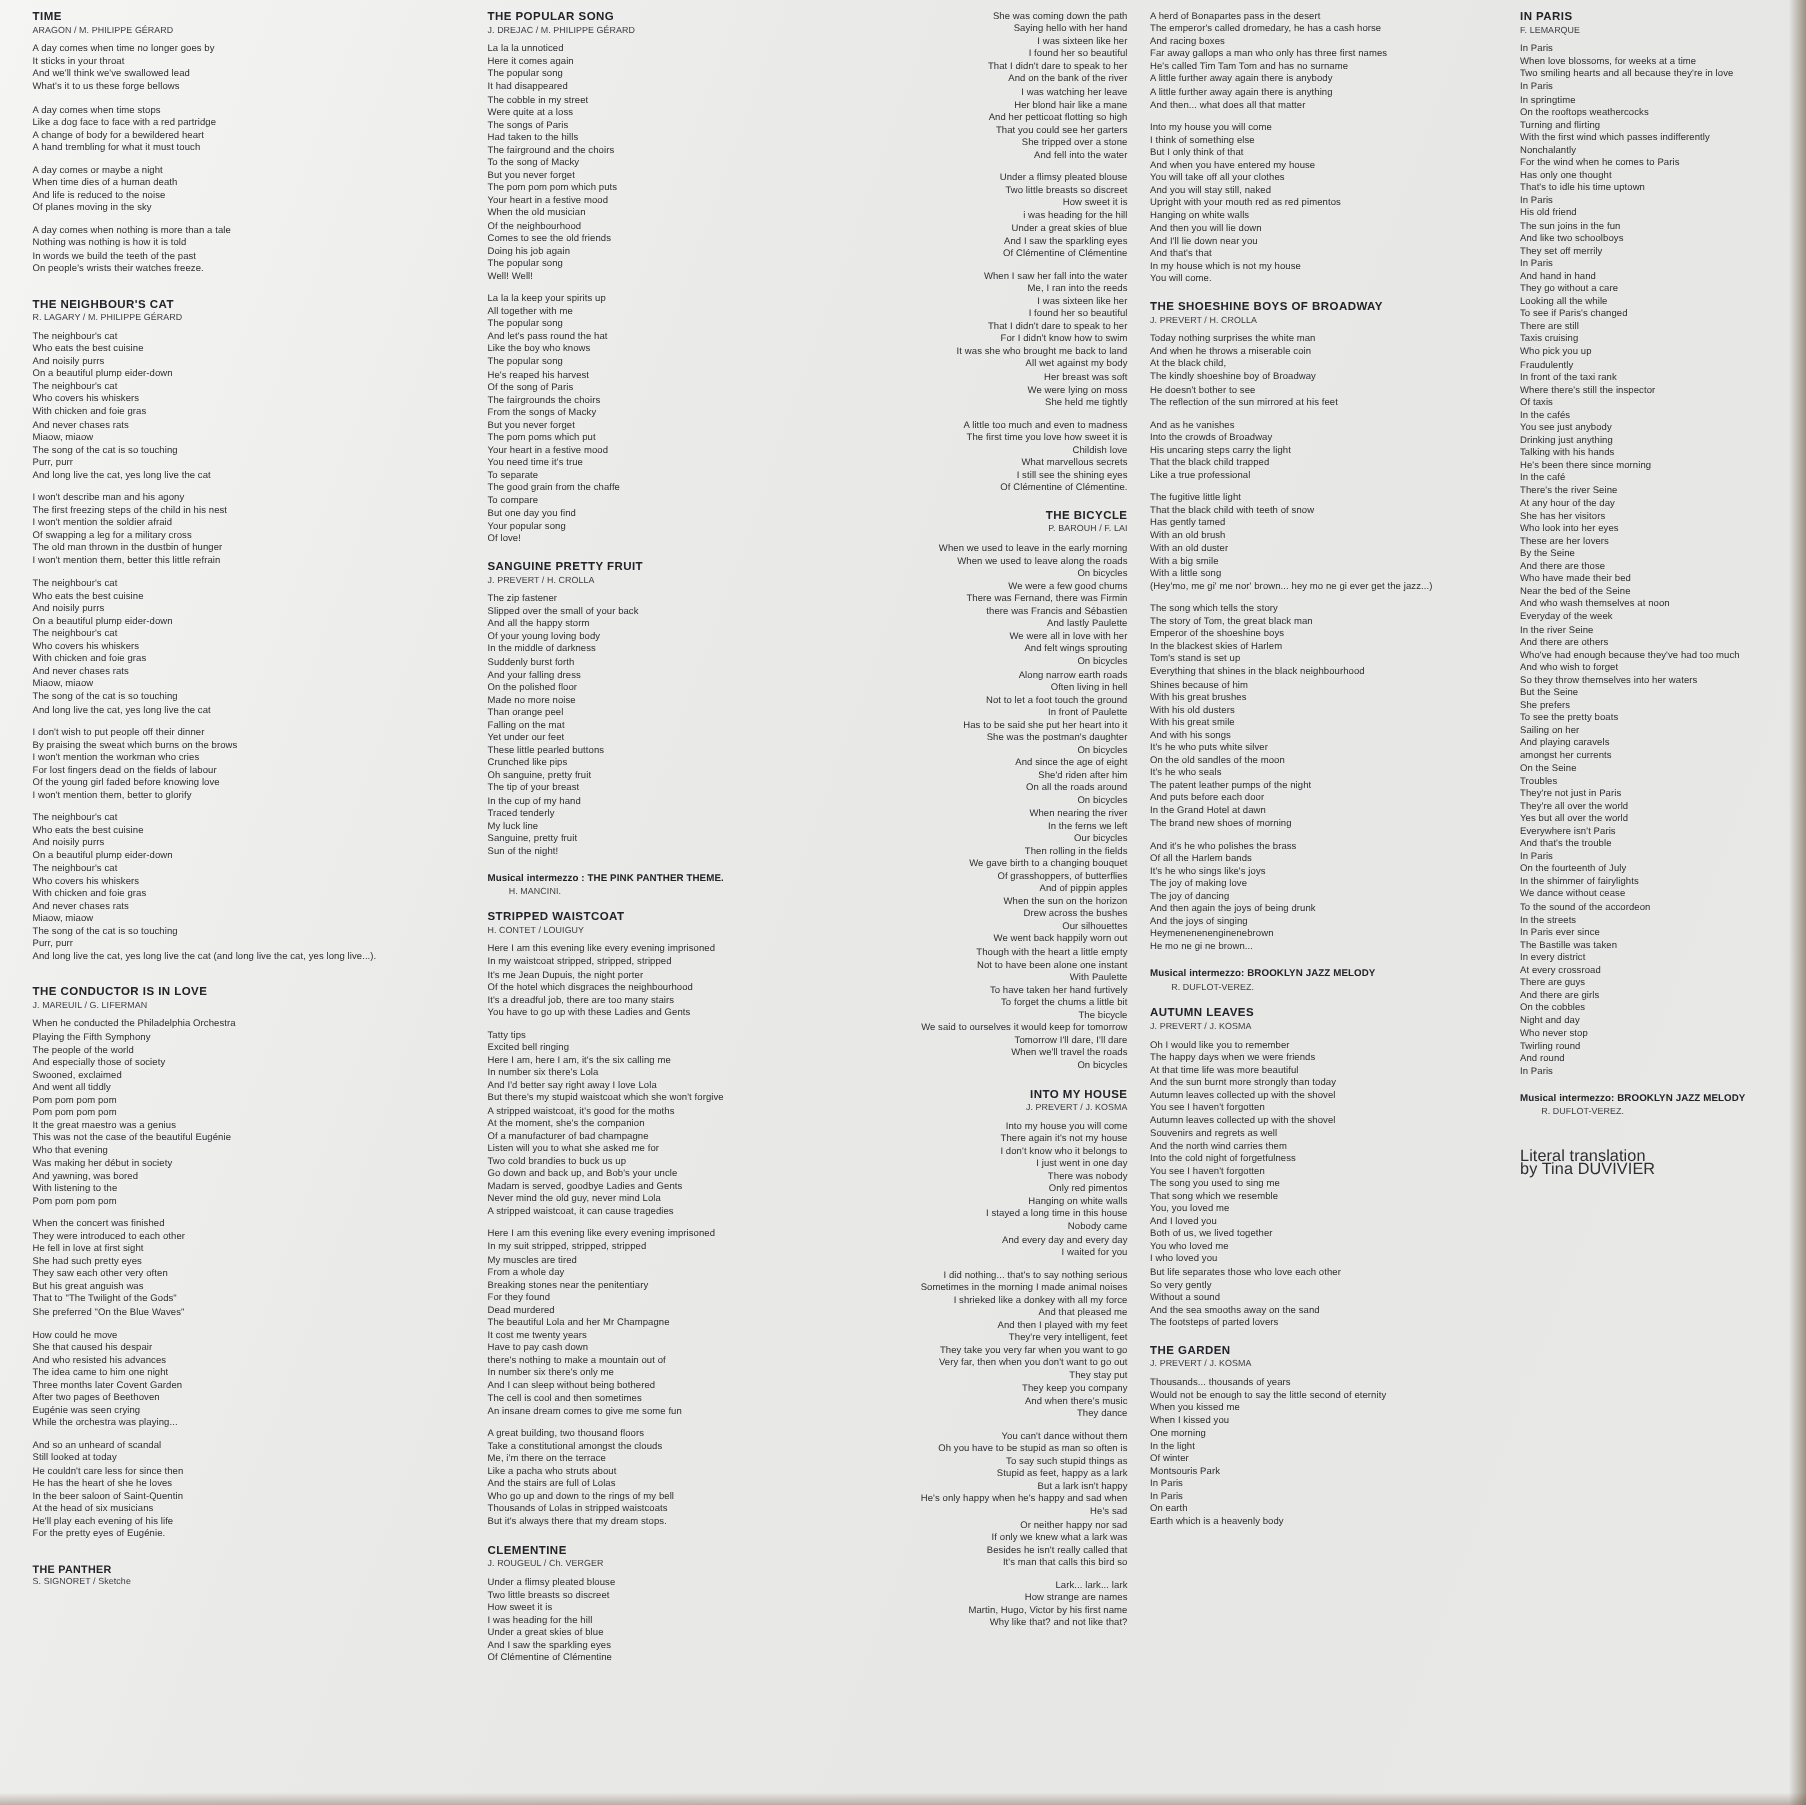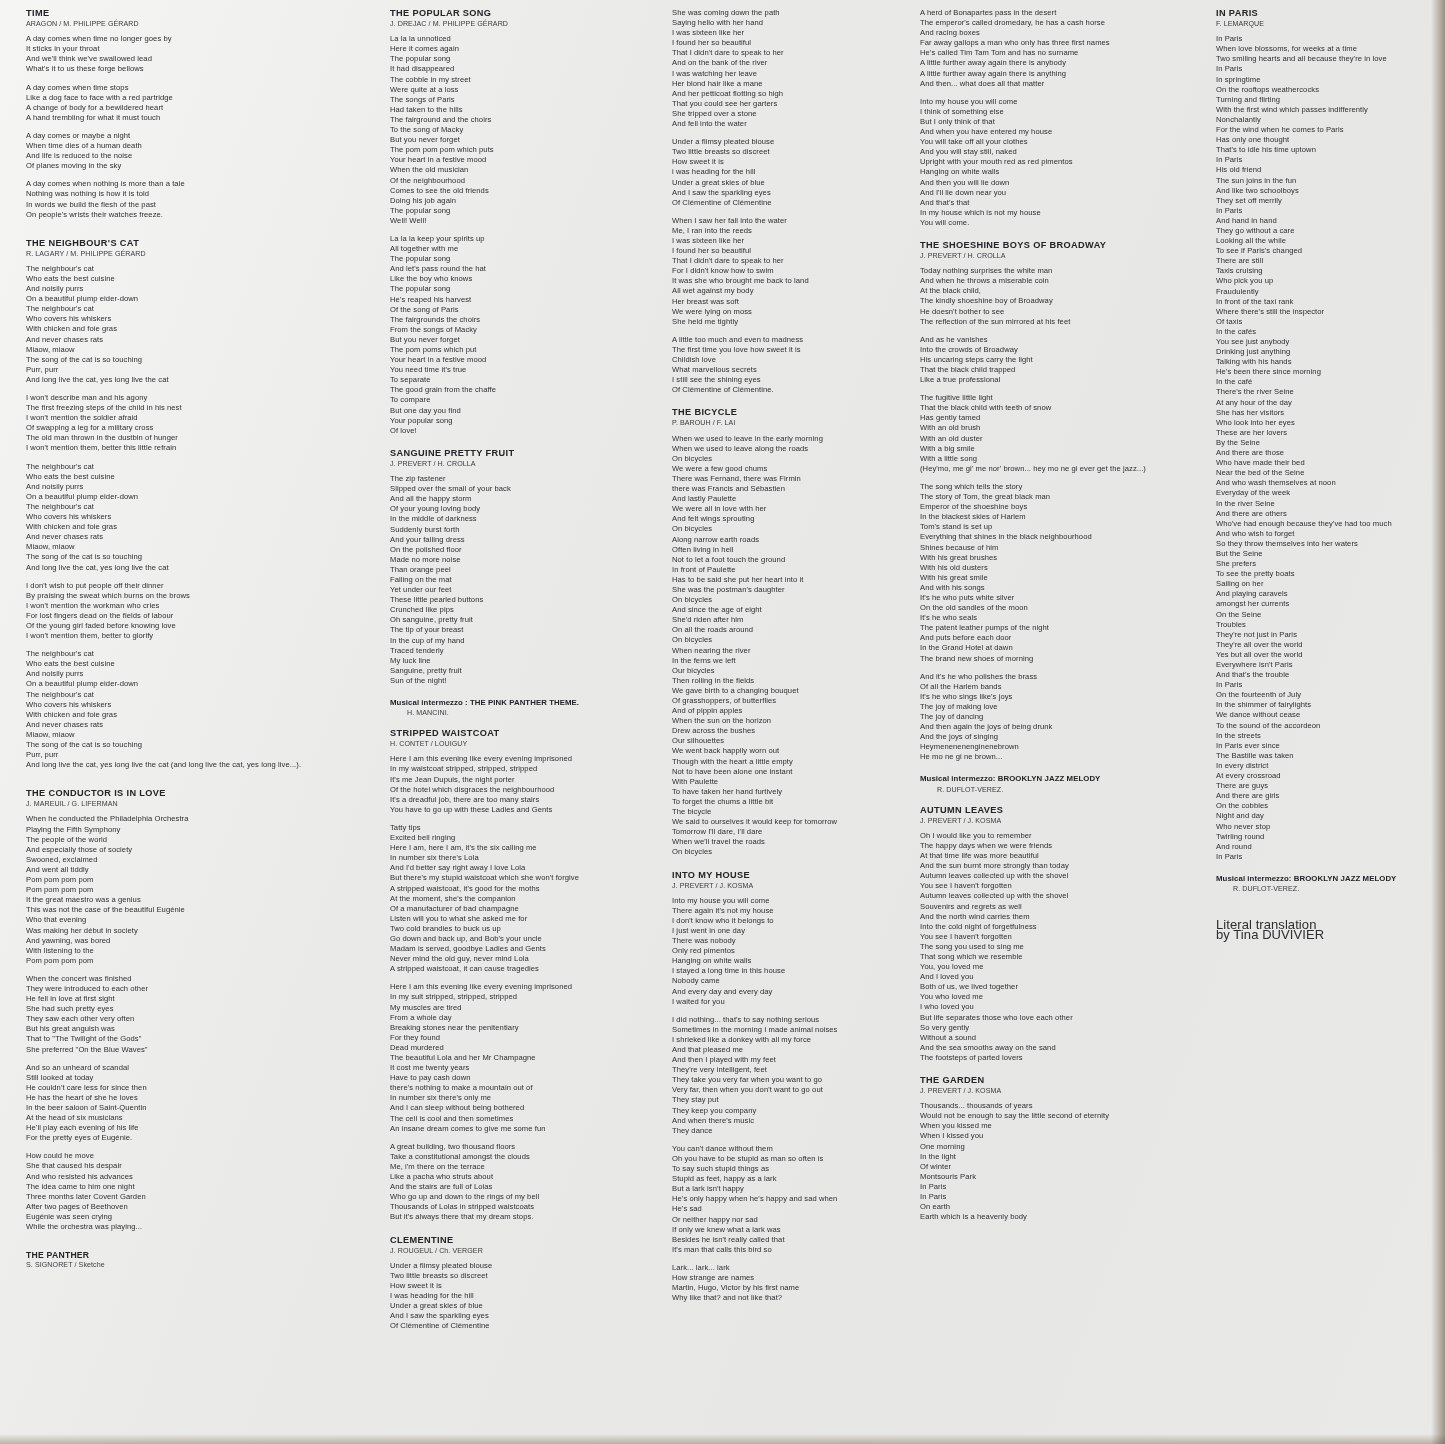--- a/index.html
+++ b/index.html
@@ -52,21 +52,21 @@
   .col {
     position: absolute;
     top: 8px;
     font-size: 7.6px;
     line-height: 10.1px;
     color: #2d2d33;
     letter-spacing: 0.01em;
   }
   .col-1 { left: 26px;  width: 330px; }
   .col-2 { left: 390px; width: 260px; }
-  .col-3 { left: 672px; width: 230px; }
+  .col-3 { left: 672px; width: 230px; text-align: right; }
   .col-4 { left: 920px; width: 270px; }
   .col-5 { left: 1216px; width: 215px; }
 
   .song { margin-bottom: 12px; }
   .song-title {
     font-size: 9.2px;
     font-weight: bold;
     letter-spacing: 0.04em;
     color: #23232a;
     margin-bottom: 1px;
@@ -131,21 +131,21 @@
         <div class="stanza">A day comes when time stops
 Like a dog face to face with a red partridge
 A change of body for a bewildered heart
 A hand trembling for what it must touch</div>
         <div class="stanza">A day comes or maybe a night
 When time dies of a human death
 And life is reduced to the noise
 Of planes moving in the sky</div>
         <div class="stanza">A day comes when nothing is more than a tale
 Nothing was nothing is how it is told
-In words we build the flesh of the past
+In words we build the teeth of the past
 On people's wrists their watches freeze.</div>
       </div>
       <div class="spacer-sm"></div>
       <div class="song">
         <div class="song-title">THE NEIGHBOUR'S CAT</div>
         <div class="song-credit">R. LAGARY / M. PHILIPPE GÉRARD</div>
         <div class="stanza">The neighbour's cat
 Who eats the best cuisine
 And noisily purrs
 On a beautiful plump eider-down
@@ -213,36 +213,36 @@
 With listening to the
 Pom pom pom pom</div>
         <div class="stanza">When the concert was finished
 They were introduced to each other
 He fell in love at first sight
 She had such pretty eyes
 They saw each other very often
 But his great anguish was
 That to "The Twilight of the Gods"
 She preferred "On the Blue Waves"</div>
+        <div class="stanza">How could he move
+She that caused his despair
+And who resisted his advances
+The idea came to him one night
+Three months later Covent Garden
+After two pages of Beethoven
+Eugénie was seen crying
+While the orchestra was playing...</div>
         <div class="stanza">And so an unheard of scandal
 Still looked at today
 He couldn't care less for since then
 He has the heart of she he loves
 In the beer saloon of Saint-Quentin
 At the head of six musicians
 He'll play each evening of his life
 For the pretty eyes of Eugénie.</div>
-        <div class="stanza">How could he move
-She that caused his despair
-And who resisted his advances
-The idea came to him one night
-Three months later Covent Garden
-After two pages of Beethoven
-Eugénie was seen crying
-While the orchestra was playing...</div>
       </div>
       <div class="spacer-sm"></div>
       <div>
         <div class="tail-title">THE PANTHER</div>
         <div class="tail-credit">S. SIGNORET / Sketche</div>
       </div>
     </div>
 
     <div class="col col-2">
       <div class="song">

